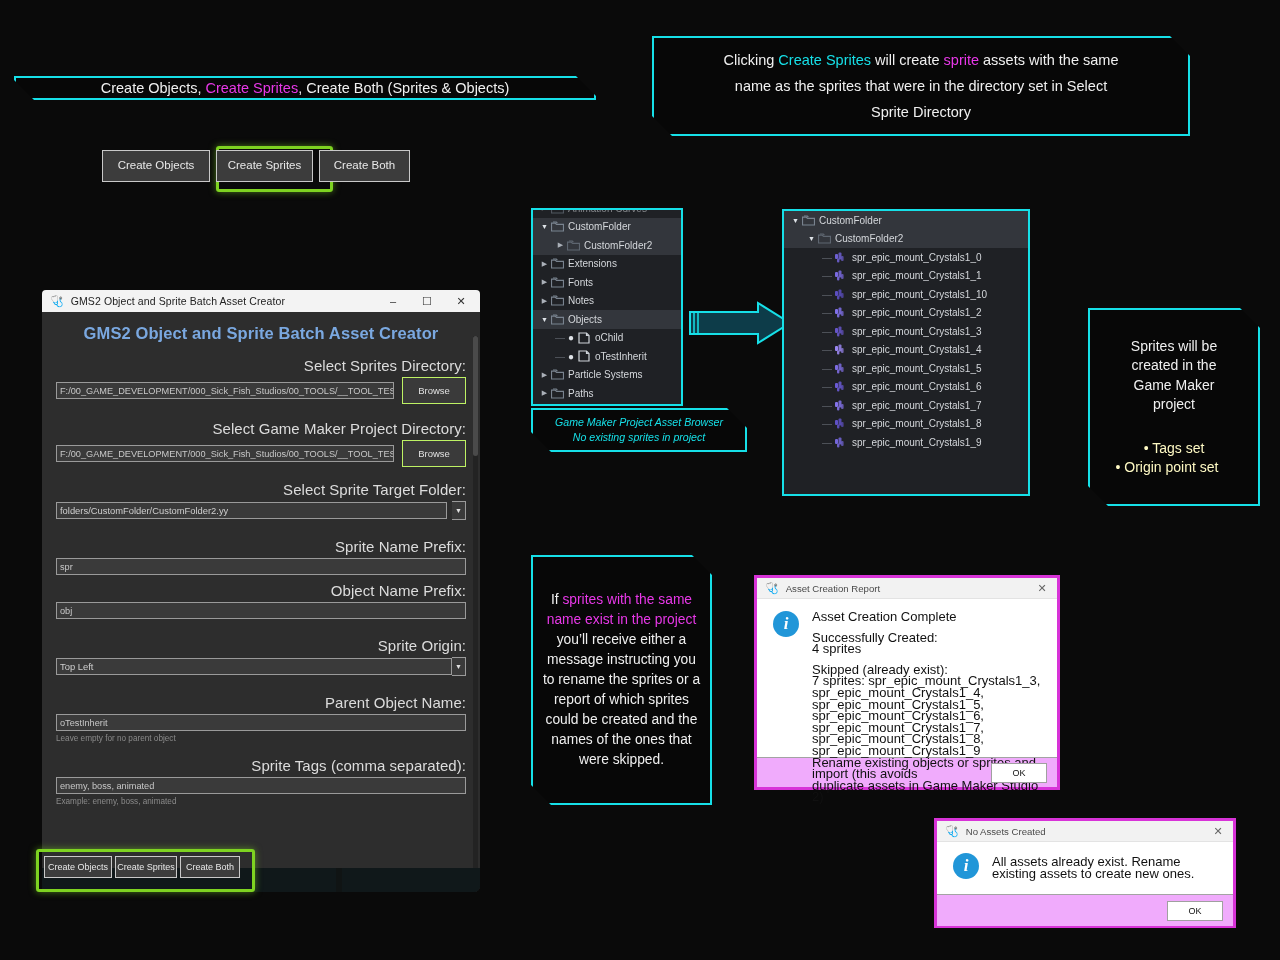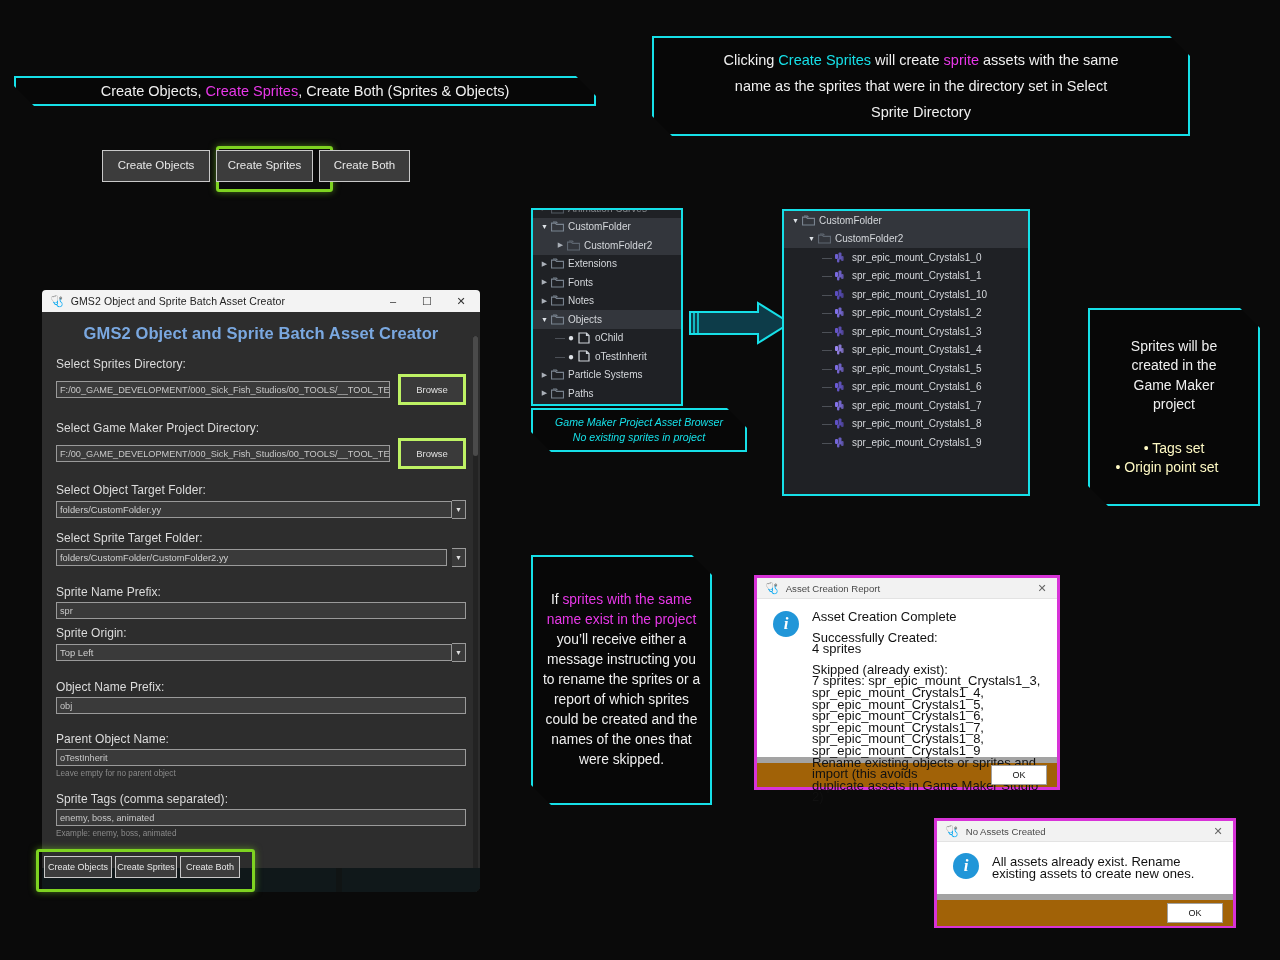--- a/index.html
+++ b/index.html
@@ -39,30 +39,30 @@
            border-radius:4px 4px 6px 6px;overflow:hidden;}
   #titlebar{height:22px;background:#f3f3f3;display:flex;align-items:center;
             padding:0 2px 0 8px;box-sizing:border-box;}
   #titlebar .tb-title{font-size:10.5px;color:#222;margin-left:7px;letter-spacing:.1px;}
   .tb-ctrls{margin-left:auto;display:flex;}
   .tb-ctrls div{width:34px;height:22px;display:flex;align-items:center;justify-content:center;
                 font-size:11px;color:#333;}
   #body{position:relative;height:580px;background:#2d2d2d;padding:0 14px;box-sizing:border-box;}
   #apptitle{text-align:center;color:#7aa8e0;font-weight:bold;font-size:16.5px;
             padding:12px 0 14px;letter-spacing:.1px;}
-  .flabel{color:#dcdcdc;font-size:12px;margin-bottom:3px;letter-spacing:.05px;}
+  .flabel{color:#dcdcdc;font-size:15px;margin-bottom:3px;letter-spacing:.05px;text-align:right;}
   .fhint{color:#8a8a8a;font-size:8.2px;margin-top:3px;}
   .frow{display:flex;align-items:center;gap:8px;}
   .finput{
     flex:1;background:#3a3a3a;border:1px solid #9a9a9a;color:#c8c8c8;
     font-size:9.2px;padding:3px 3px;box-sizing:border-box;height:17px;
     line-height:11px;white-space:nowrap;overflow:hidden;
   }
   .browse{
-    width:62px;height:25px;background:#3a3a3a;border:3px solid #bef264;color:#e0e0e0;
+    width:62px;height:25px;background:#3a3a3a;border:1px solid #bef264;color:#e0e0e0;
     font-size:9.5px;display:flex;align-items:center;justify-content:center;
   }
   .fselect{
     flex:1;background:#3a3a3a;border:1px solid #9a9a9a;color:#cfcfcf;
     font-size:9.4px;padding:2px 3px;box-sizing:border-box;height:17px;line-height:12px;
     display:flex;align-items:center;
   }
   .arrowbox{width:13px;height:17px;background:#3a3a3a;border:1px solid #9a9a9a;border-left:none;
             display:flex;align-items:center;justify-content:center;color:#e0e0e0;font-size:7px;}
   .fgroup{margin-bottom:11px;}
@@ -102,30 +102,30 @@
   .msgtitle{height:21px;background:#f2f2f2;display:flex;align-items:center;padding:0 4px 0 8px;
             box-sizing:border-box;border-bottom:1px solid #e3e3e3;}
   .msgtitle span.t{font-size:9.6px;color:#4a4a4a;margin-left:7px;}
   .msgtitle .x{margin-left:auto;width:22px;text-align:center;color:#666;font-size:11px;}
   .msgbody{background:#fff;padding:12px 12px 10px 12px;display:flex;box-sizing:border-box;}
   .infoicon{width:26px;height:26px;border-radius:50%;background:#2196d8;color:#fff;flex:0 0 26px;
             display:flex;align-items:center;justify-content:center;font-style:italic;
             font-family:"Liberation Serif",serif;font-size:17px;font-weight:bold;margin-right:13px;}
   .msgtext{font-size:13px;color:#111;line-height:11.6px;}
   .msgtext .blk{margin-bottom:9px;}
-  .msgfoot{background:#a16207;border-top:6px solid #a3a3a3;display:flex;align-items:center;
+  .msgfoot{background:#f0abfc;border-top:1px solid #a3a3a3;display:flex;align-items:center;
            justify-content:flex-end;padding:0 10px;box-sizing:border-box;}
   .okbtn{width:54px;height:18px;background:#fff;border:1px solid #a0a0a0;color:#111;font-size:9px;
          display:flex;align-items:center;justify-content:center;}
   .feather{font-size:11px;color:#2b3a5e;}
 </style>
 </head>
 <body>
 
-<div class="callout cut-tr-bl" style="left:14px;top:76px;width:582px;height:30px;font-size:14.5px;">
+<div class="callout cut-tr-bl" style="left:14px;top:76px;width:582px;height:24px;font-size:14.5px;">
   <div style="white-space:nowrap;">
     <span>Create Objects, </span><span class="mag">Create Sprites</span><span>, Create Both (Sprites &amp; Objects)</span>
   </div>
 </div>
 
 <div class="callout cut-tr-bl" style="left:652px;top:36px;width:538px;height:100px;font-size:14.5px;line-height:26px;">
   <div>
     <div>
       <span>Clicking </span><span class="cyan">Create Sprites</span><span> will create </span><span class="mag">sprite</span><span> assets with the same</span>
     </div>
@@ -164,55 +164,48 @@
     </div>
 
     <div class="fgroup" style="margin-bottom:14px;">
       <div class="flabel">Select Game Maker Project Directory:</div>
       <div class="frow">
         <div class="finput">F:/00_GAME_DEVELOPMENT/000_Sick_Fish_Studios/00_TOOLS/__TOOL_TESTS/SpritesTo</div>
         <div class="browse">Browse</div>
       </div>
     </div>
 
-    <div class="fgroup" style="margin-bottom:12px;">
-      <div class="flabel">Select Object Target Folder:</div>
-      <div class="frow" style="gap:0;">
-        <div class="fselect">folders/CustomFolder.yy</div>
-        <div class="arrowbox">▼</div>
-      </div>
-    </div>
 
     <div class="fgroup" style="margin-bottom:18px;">
       <div class="flabel">Select Sprite Target Folder:</div>
       <div class="frow" style="gap:5px;">
         <div class="fselect">folders/CustomFolder/CustomFolder2.yy</div>
         <div class="arrowbox">▼</div>
       </div>
     </div>
 
     <div class="fgroup" style="margin-bottom:7px;">
       <div class="flabel">Sprite Name Prefix:</div>
       <div class="frow" style="gap:0;">
         <div class="finput">spr</div>
       </div>
     </div>
 
     <div class="fgroup" style="margin-bottom:18px;">
+      <div class="flabel">Object Name Prefix:</div>
+      <div class="frow" style="gap:0;">
+        <div class="finput">obj</div>
+      </div>
+    </div>
+
+    <div class="fgroup" style="margin-bottom:18px;">
       <div class="flabel">Sprite Origin:</div>
       <div class="frow" style="gap:0;">
         <div class="fselect">Top Left</div>
         <div class="arrowbox">▼</div>
-      </div>
-    </div>
-
-    <div class="fgroup" style="margin-bottom:18px;">
-      <div class="flabel">Object Name Prefix:</div>
-      <div class="frow" style="gap:0;">
-        <div class="finput">obj</div>
       </div>
     </div>
 
     <div class="fgroup" style="margin-bottom:14px;">
       <div class="flabel">Parent Object Name:</div>
       <div class="frow" style="gap:0;">
         <div class="finput">oTestInherit</div>
       </div>
       <div class="fhint">Leave empty for no parent object</div>
     </div>

